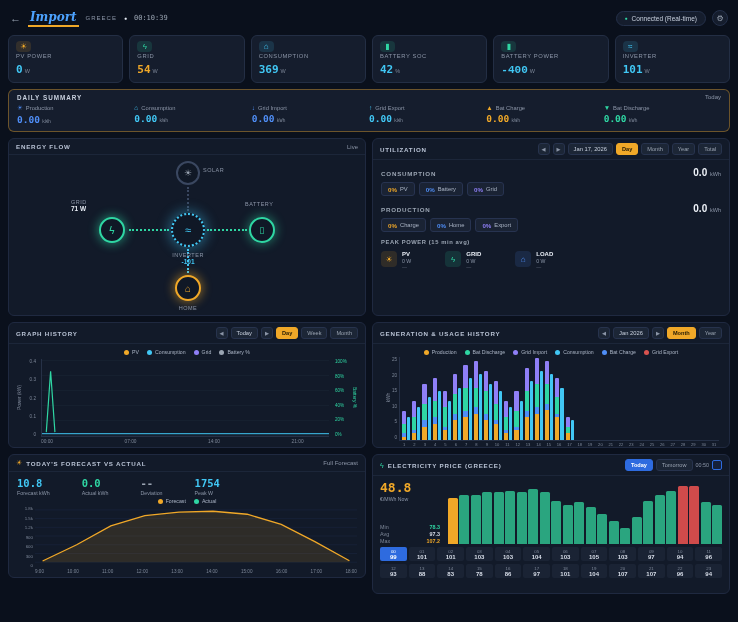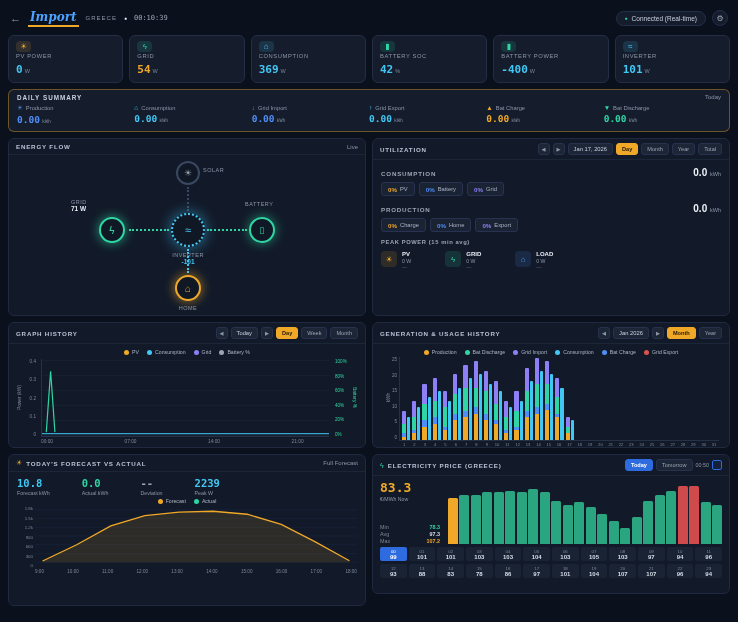--- a/index.html
+++ b/index.html
@@ -186,21 +186,21 @@
         <div><span class="stat-value" style="color: rgb(65, 199, 244); margin-top: 48px;">369</span><span class="stat-unit">W</span></div>
       </div>
       <div class="stat-card">
         <span class="stat-icon" style="color: rgb(47, 214, 163); background: rgba(47, 214, 163, 0.133);">▮</span>
         <div class="stat-label">BATTERY SOC</div>
         <div><span class="stat-value" style="color: rgb(65, 199, 244);">42</span><span class="stat-unit">%</span></div>
       </div>
       <div class="stat-card">
         <span class="stat-icon" style="color: rgb(47, 214, 163); background: rgba(47, 214, 163, 0.133);">▮</span>
         <div class="stat-label">BATTERY POWER</div>
-        <div><span class="stat-value" style="color: rgb(65, 199, 244);">-400</span><span class="stat-unit">W</span></div>
+        <div><span class="stat-value" style="color: rgb(65, 199, 244); font-family: Liberation Mono, monospace;">-400</span><span class="stat-unit">W</span></div>
       </div>
       <div class="stat-card">
         <span class="stat-icon" style="color: rgb(65, 199, 244); background: rgba(65, 199, 244, 0.133);">≈</span>
         <div class="stat-label">INVERTER</div>
         <div><span class="stat-value" style="color: rgb(65, 199, 244);">101</span><span class="stat-unit">W</span></div>
       </div>
     </section>
 
   <section class="daily">
     <div class="daily-head">
@@ -702,21 +702,21 @@
             <span>26</span>
             <span>27</span>
             <span>28</span>
             <span>29</span>
             <span>30</span>
             <span>31</span>
           </div>
       </div>
     </div>
 
-    <div class="panel" style="height:152px;">
+    <div class="panel" style="height:124px;">
       <div class="p-head">
         <span class="p-icon" style="color:#f0a828;">☀</span>
         <span class="p-title">TODAY'S FORECAST VS ACTUAL</span>
         <div class="p-right">
             <span class="live">Full Forecast</span>
           </div>
       </div>
       <div class="fc-body">
         <div class="fc-stats">
             <div>
@@ -725,21 +725,21 @@
             </div>
             <div>
               <div class="fc-val" style="color: rgb(47, 214, 163);">0.0</div>
               <div class="fc-lab">Actual kWh</div>
             </div>
             <div>
               <div class="fc-val" style="color: rgb(154, 164, 178);">--</div>
               <div class="fc-lab">Deviation</div>
             </div>
             <div>
-              <div class="fc-val" style="color: rgb(65, 199, 244);">2239</div>
+              <div class="fc-val" style="color: rgb(65, 199, 244);">1754</div>
               <div class="fc-lab">Peak W</div>
             </div>
           </div>
         <div class="legend">
             <span class="lg-item">
               <span class="lg-dot" style="background: rgb(240, 168, 40);"></span>
               <span class="lg-label">Forecast</span>
             </span>
             <span class="lg-item">
               <span class="lg-dot" style="background: rgb(47, 214, 163);"></span>
@@ -793,21 +793,21 @@
               <span class="pill-btn">Tomorrow</span>
             </span>
           <span class="pr-time">00:50</span>
           <span class="pin-box"></span>
         </div>
       </div>
       <div class="pr-body">
         <div class="pr-top">
           <div class="pr-left">
             <div>
-              <div class="pr-now">83.3</div>
+              <div class="pr-now">48.8</div>
               <div class="pr-nowu">€/MWh Now</div>
             </div>
             <div class="pr-mmx">
               <div class="r">
                   <span class="k">Min</span>
                   <span class="v" style="color:#2fd6a3;">78.3</span>
                 </div>
               <div class="r">
                   <span class="k">Avg</span>
                   <span class="v" style="color:#d7dde8;">97.3</span>

